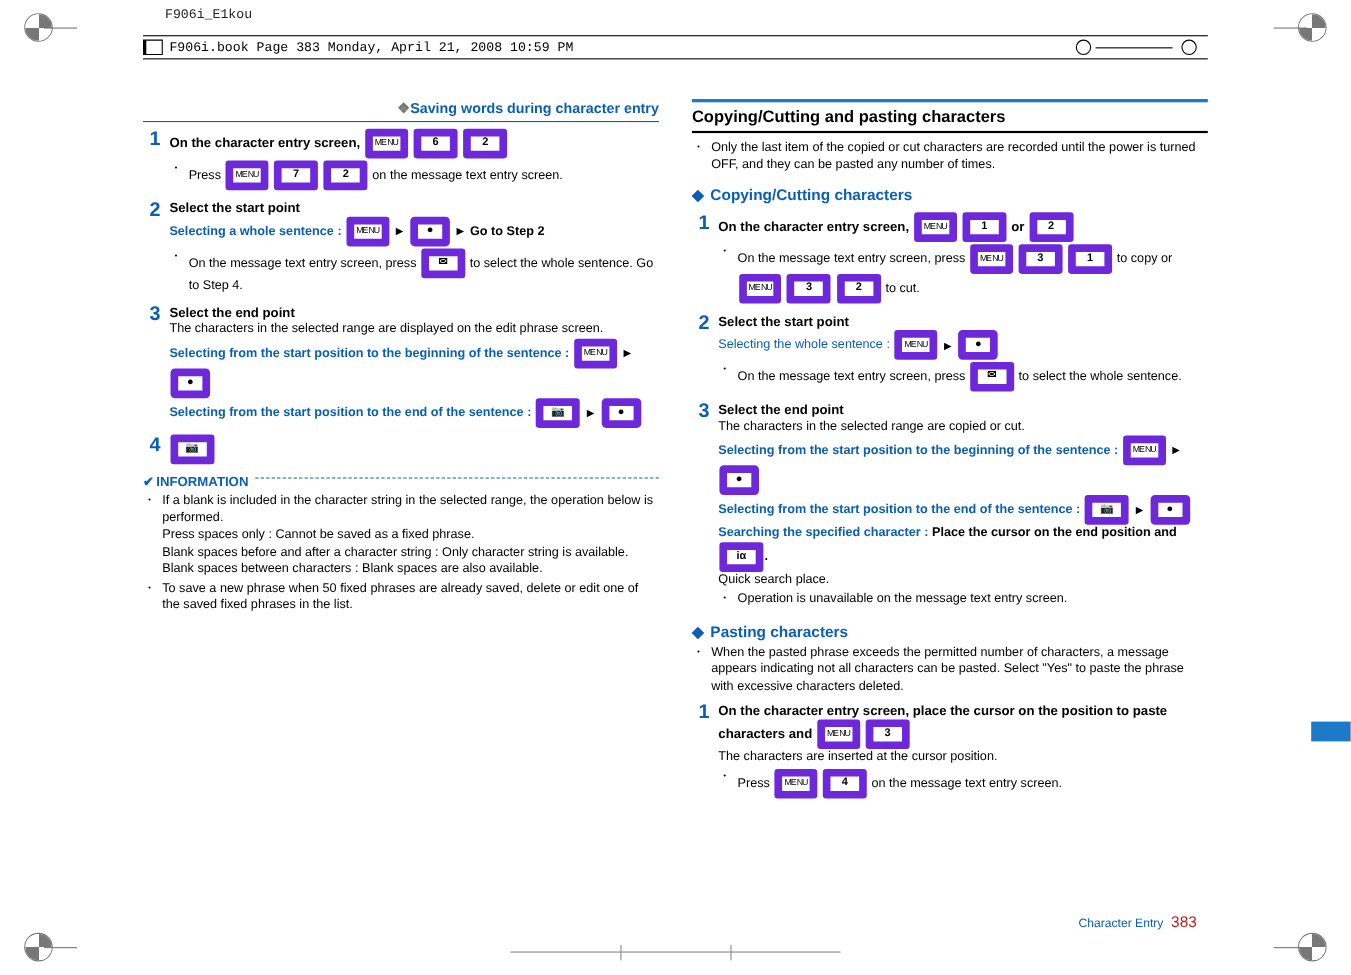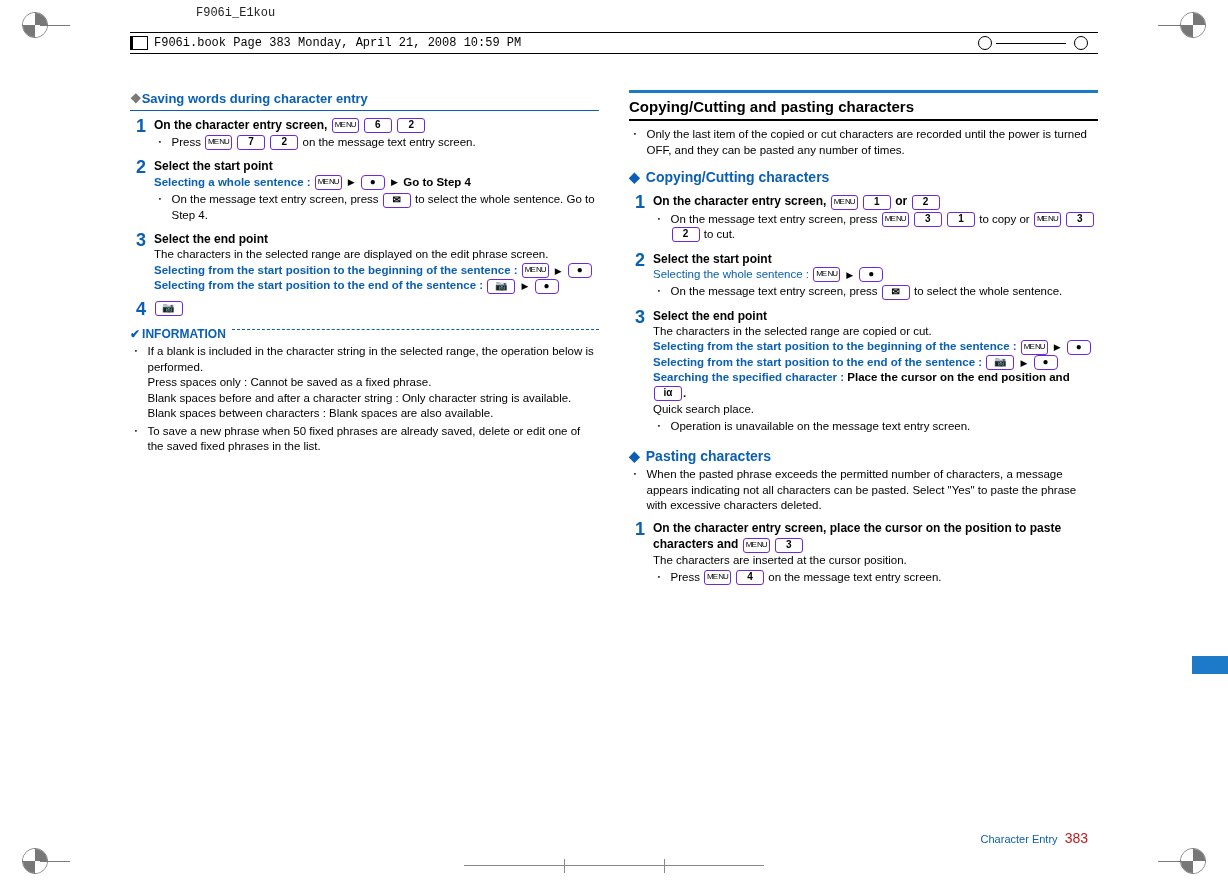--- a/index.html
+++ b/index.html
@@ -54,21 +54,20 @@
   .corner.br .bar.h { right:30px; }
 
   
   .meta1 {
     position: absolute;
     top: 6px;
     left: 150px;
     font-family: "Courier New", monospace;
     font-size: 12px;
     color: #222;
-    margin-left: 46px;
   }
   .meta2 {
     position: absolute;
     top: 32px;
     left: 130px;
     right: 130px;
     border-top: 1px solid #000;
     border-bottom: 1px solid #000;
     padding: 3px 0;
     display: flex;
@@ -114,20 +113,21 @@
 
   
   .sec-blue { color: #0a5fb4; }
   .h-saving {
     color: #0a5fb4;
     font-weight: bold;
     font-size: 13px;
     border-bottom: 1px solid #0a5fb4;
     padding-bottom: 2px;
     margin-top: 0;
+    text-align: right;
   }
   .h-saving .diamond { color:#777; margin-right:2px; letter-spacing:-2px; }
   .step {
     display: flex;
     gap: 8px;
     margin-top: 6px;
   }
   .step .num {
     color: #0a5fb4;
     font-weight: bold;
@@ -145,21 +145,21 @@
     margin: 2px 0;
   }
   .bul .dot { flex:0 0 auto; }
   .bul .txt { flex: 1; }
   .keycap {
     display: inline-block;
     min-width: 18px;
     padding: 0 4px;
     height: 13px;
     line-height: 12px;
-    border: 1px solid #6d28d9;
+    border: 7px solid #6d28d9;
     border-radius: 3px;
     font-size: 10px;
     text-align: center;
     vertical-align: middle;
     font-weight:bold;
     background:#fff;
     margin: 0 1px;
   }
   .keycap.round { border-radius: 4px; min-width:14px; }
   .keycap.small { font-size:8px; min-width:16px; letter-spacing:-1px; padding:0 2px; font-weight:normal;}
@@ -316,21 +316,21 @@
         <div class="num">2</div>
         <div class="body">
           <div class="title">Select the start point</div>
           <div>
             <span class="sec-blue" style="font-weight:bold;">Selecting a whole sentence : </span>
             <span class="keycap small">ME
 NU</span>
             <span class="tri">▶</span>
             <span class="keycap round">●</span>
             <span class="tri">▶</span>
-            <b>Go to Step 4</b>
+            <b>Go to Step 2</b>
           </div>
           <div class="bul">
             <span class="dot">・</span>
             <span class="txt">
               <span>On the message text entry screen, press </span>
               <span class="keycap">✉</span>
               <span> to select the whole sentence. Go to Step 4.</span>
             </span>
           </div>
         </div>

